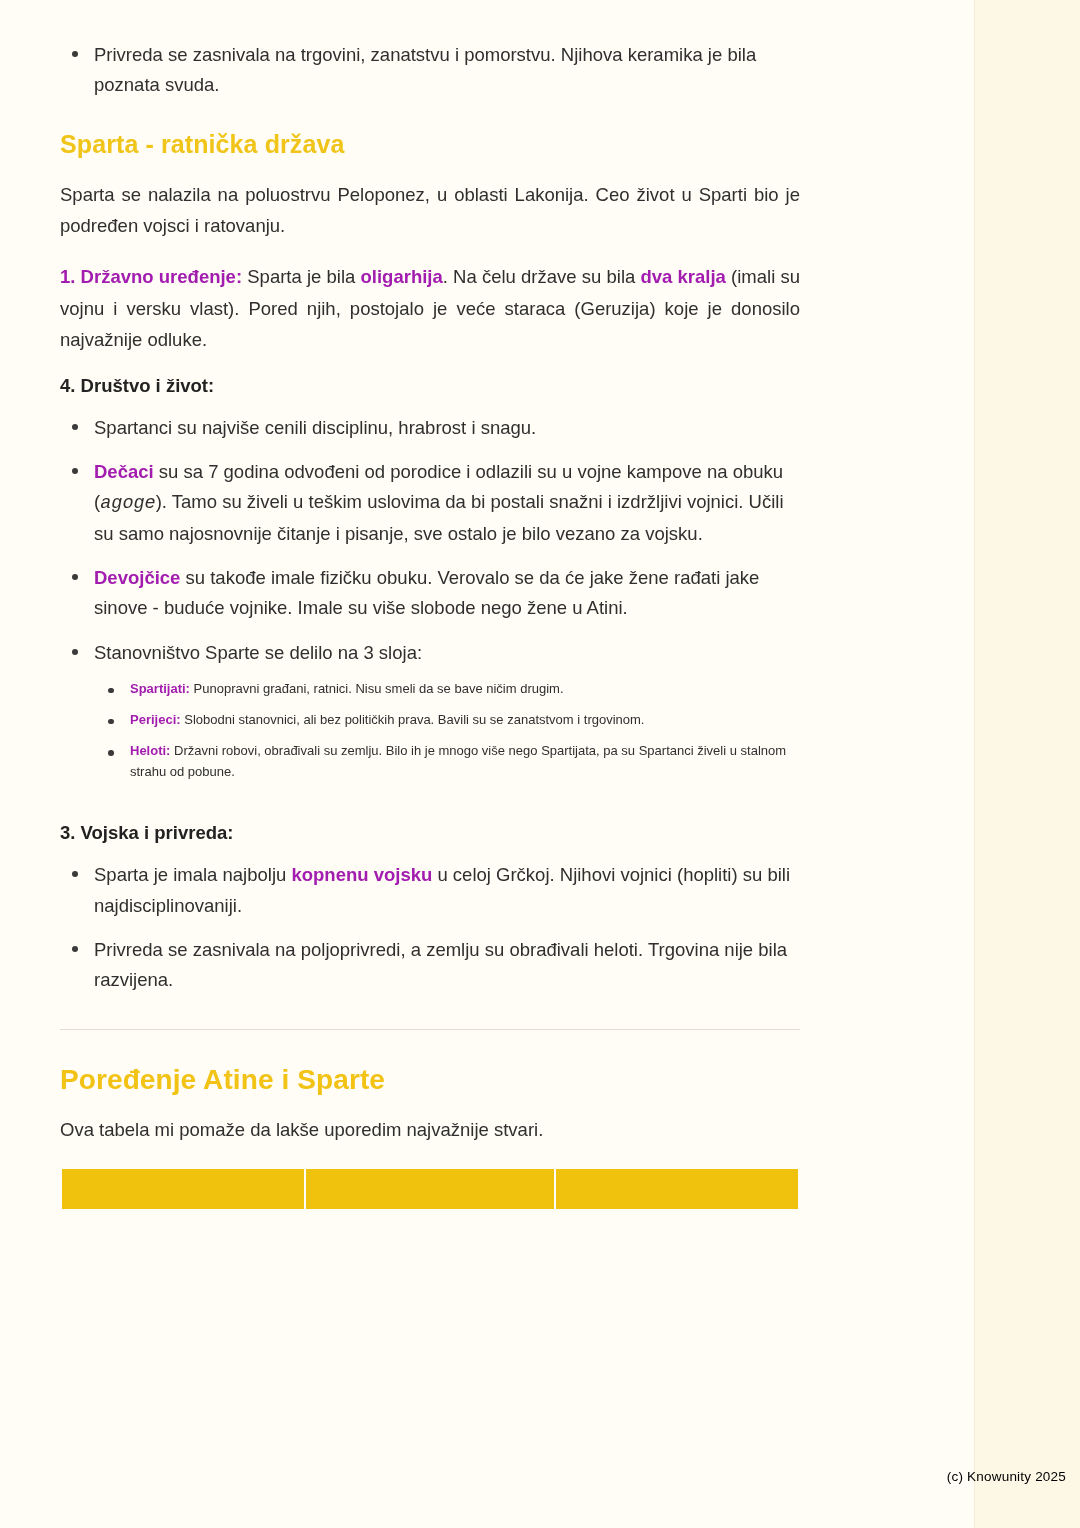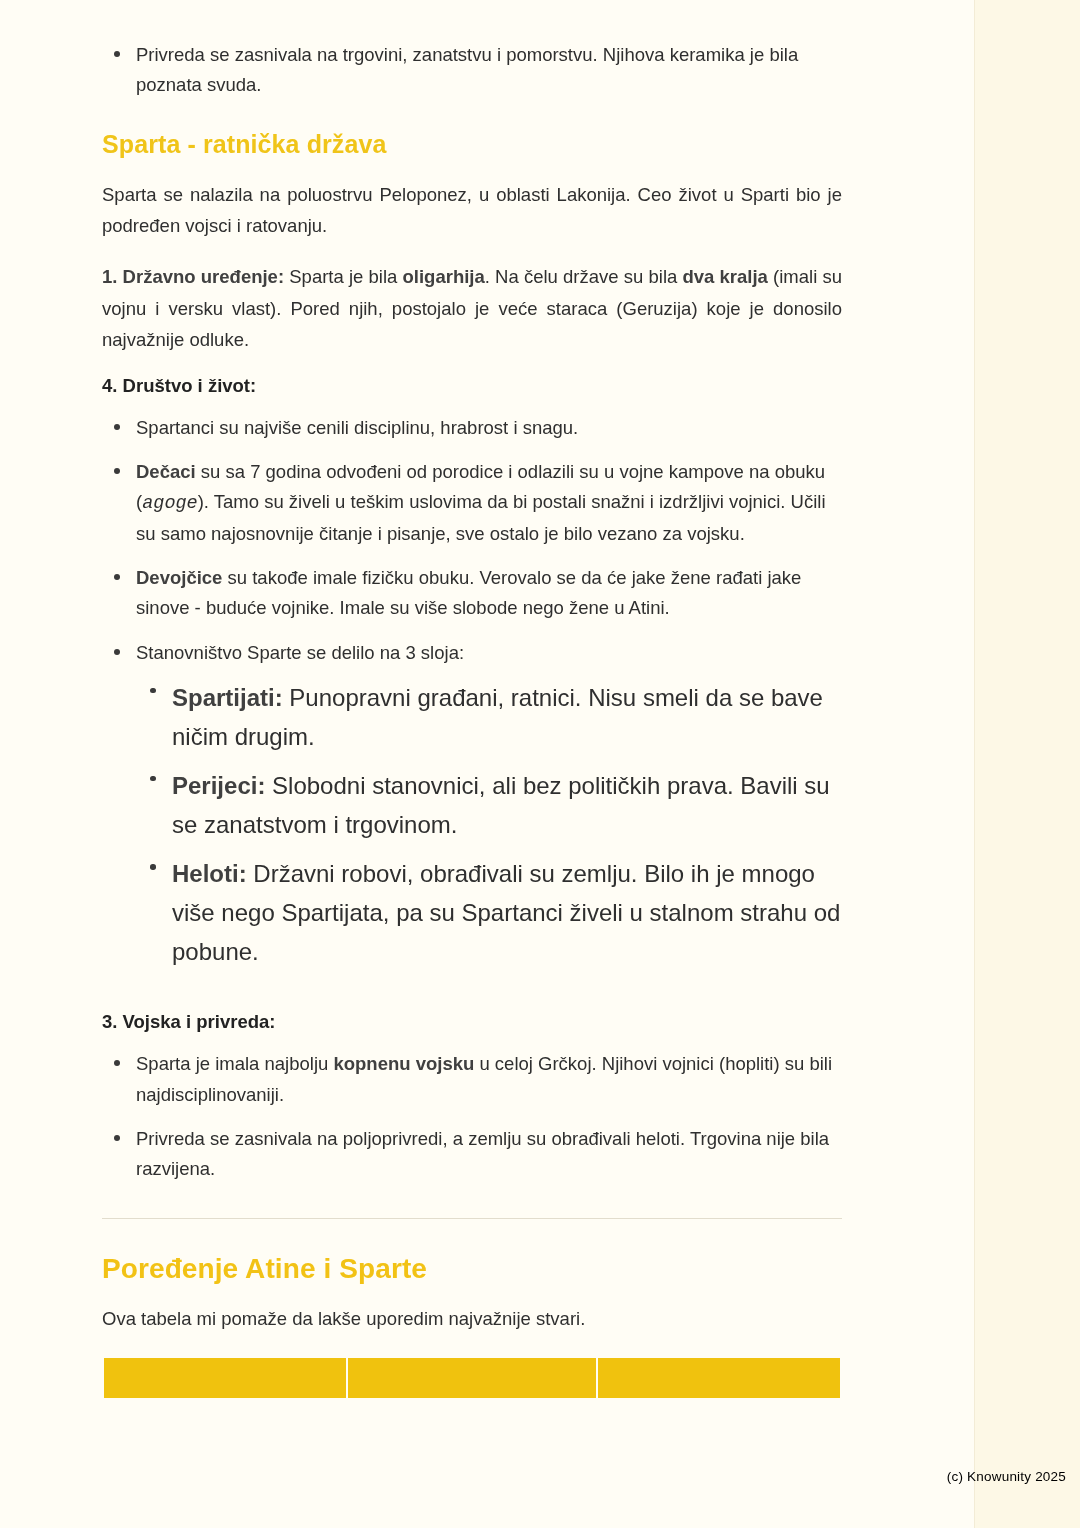--- a/index.html
+++ b/index.html
@@ -22,21 +22,21 @@
     box-sizing: border-box;
   }
   .page-inner {
     position: absolute;
     left: 0;
     top: 0;
     width: 975px;
     height: 1528px;
     background: #fffdf5;
     box-sizing: border-box;
-    padding: 40px 92px 0 102px;
+    padding: 40px 92px 0 60px;
   }
   .right-margin {
     position: absolute;
     right: 0;
     top: 0;
     width: 105px;
     height: 1528px;
     background: #fdf8e6;
     border-left: 1px solid #f3ecd6;
   }
@@ -65,21 +65,21 @@
     width: 6px;
     height: 6px;
     border-radius: 50%;
     background: #3a3a3a;
   }
   ul.bullets.sub {
     margin-top: 10px;
   }
   ul.bullets.sub > li {
     padding-left: 36px;
-    font-size: 24px;
+    font-size: 13px;
     margin-bottom: 10px;
   }
   ul.bullets.sub > li:before {
     left: 14px;
     top: 10px;
     width: 5.5px;
     height: 5.5px;
   }
 
   h2.section-title {
@@ -104,21 +104,21 @@
   }
   p.para.left {
     text-align: left;
   }
   p.subhead {
     font-size: 18.5px;
     font-weight: bold;
     margin: 0 0 16px 0;
     color: #222;
   }
-  b, strong { font-weight: bold; color: #404040; }
+  b, strong { font-weight: bold; color: #a21caf; }
   i, em { font-style: italic; font-family: Liberation Mono, monospace; }
 
   hr.divider {
     border: none;
     border-top: 1px solid #e2ddcd;
     margin: 34px 0 0 0;
   }
 
   table.compare {
     width: 740px;

